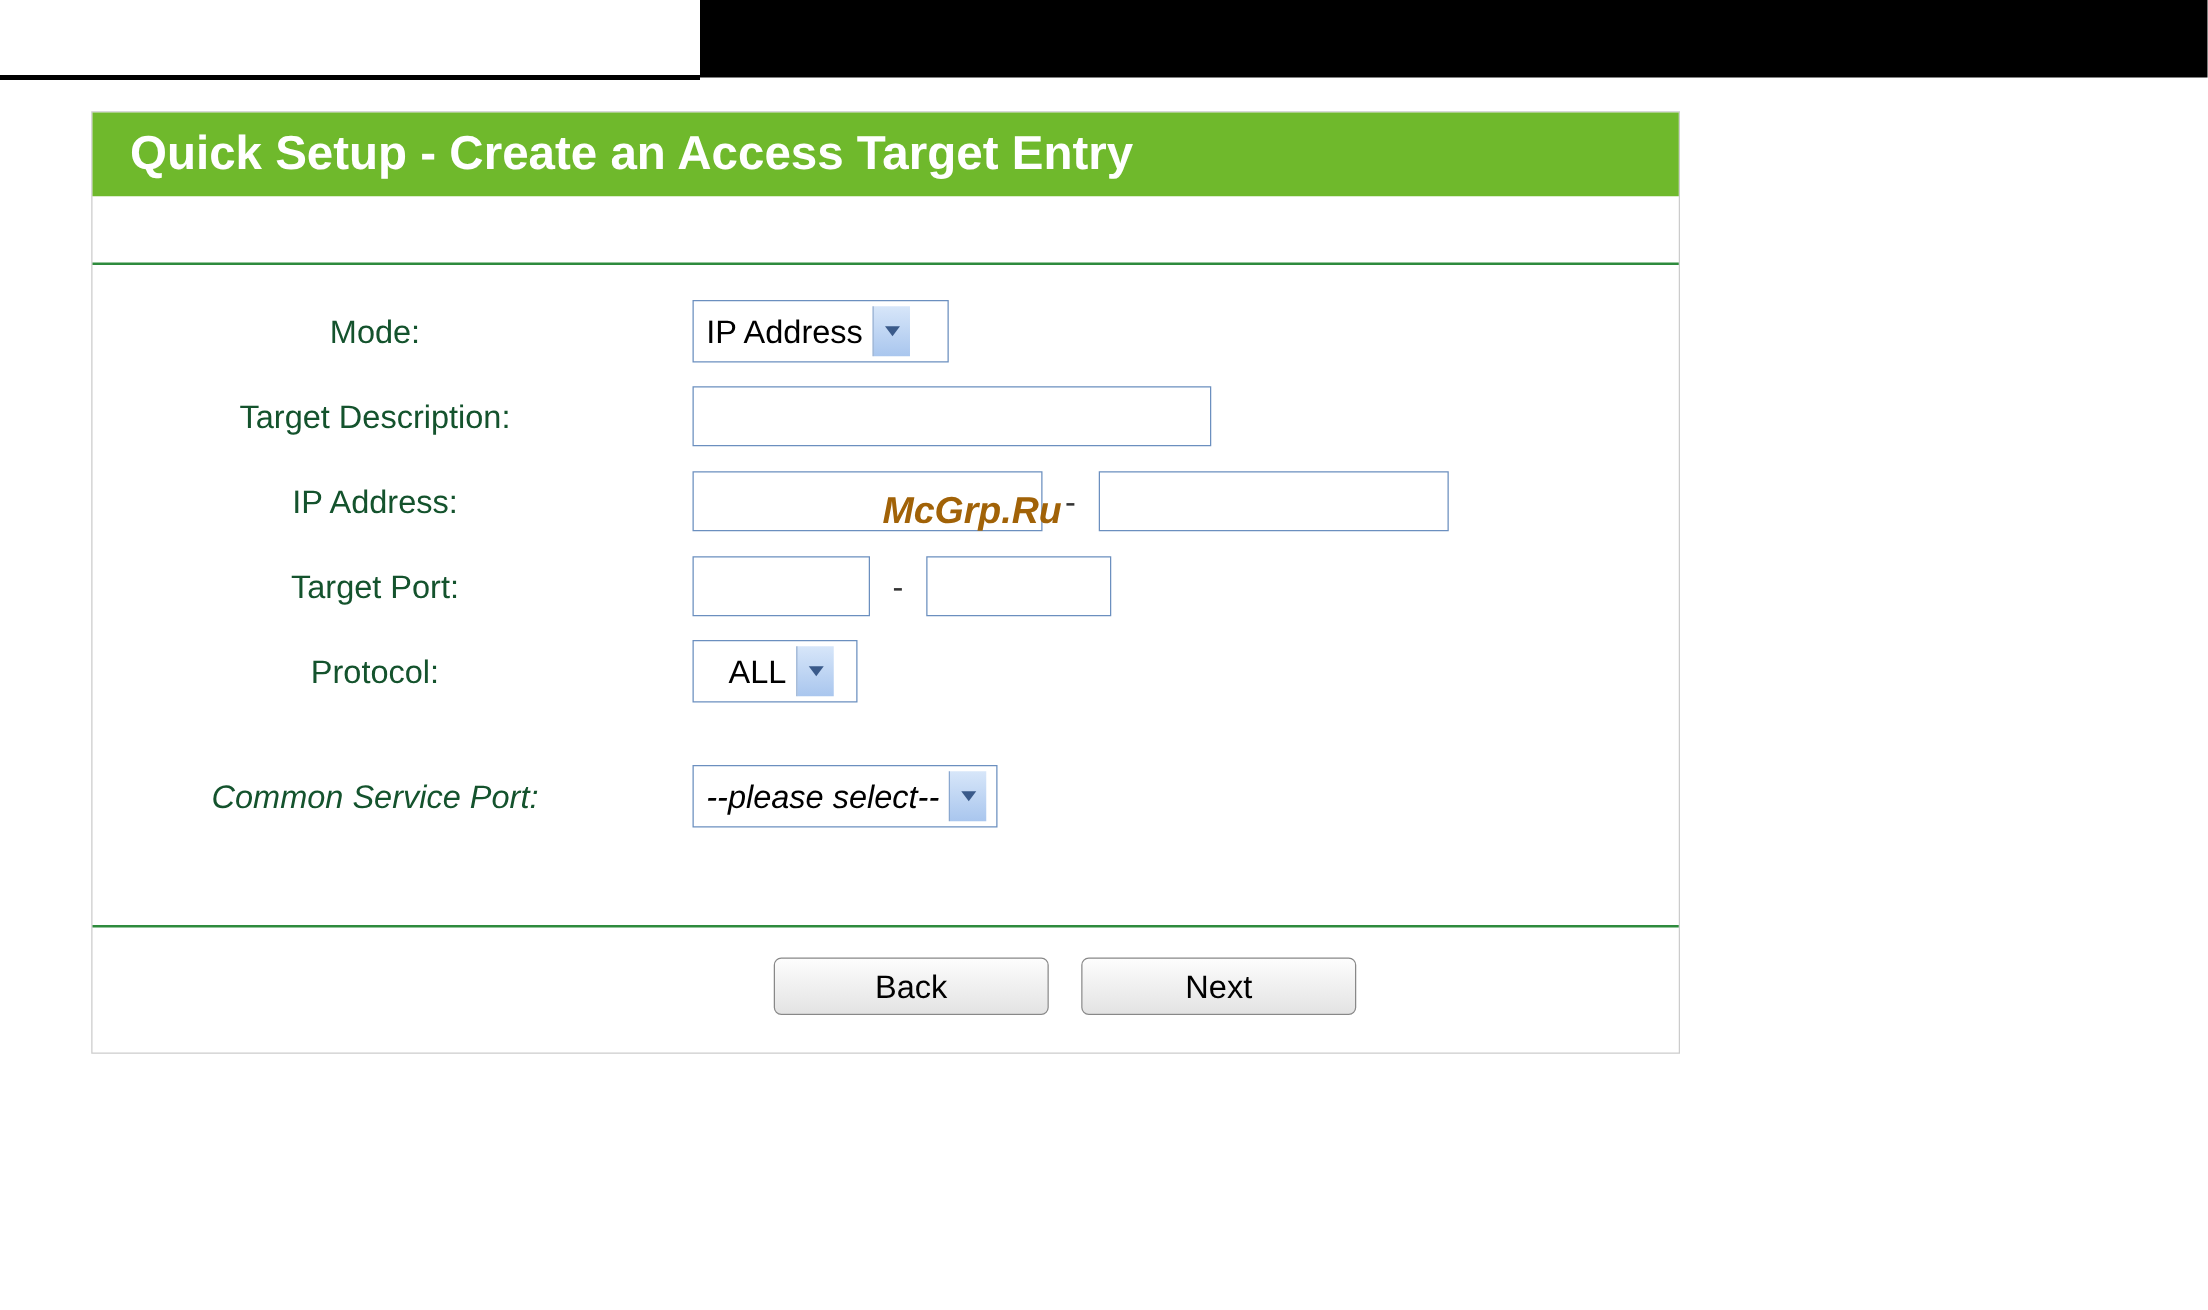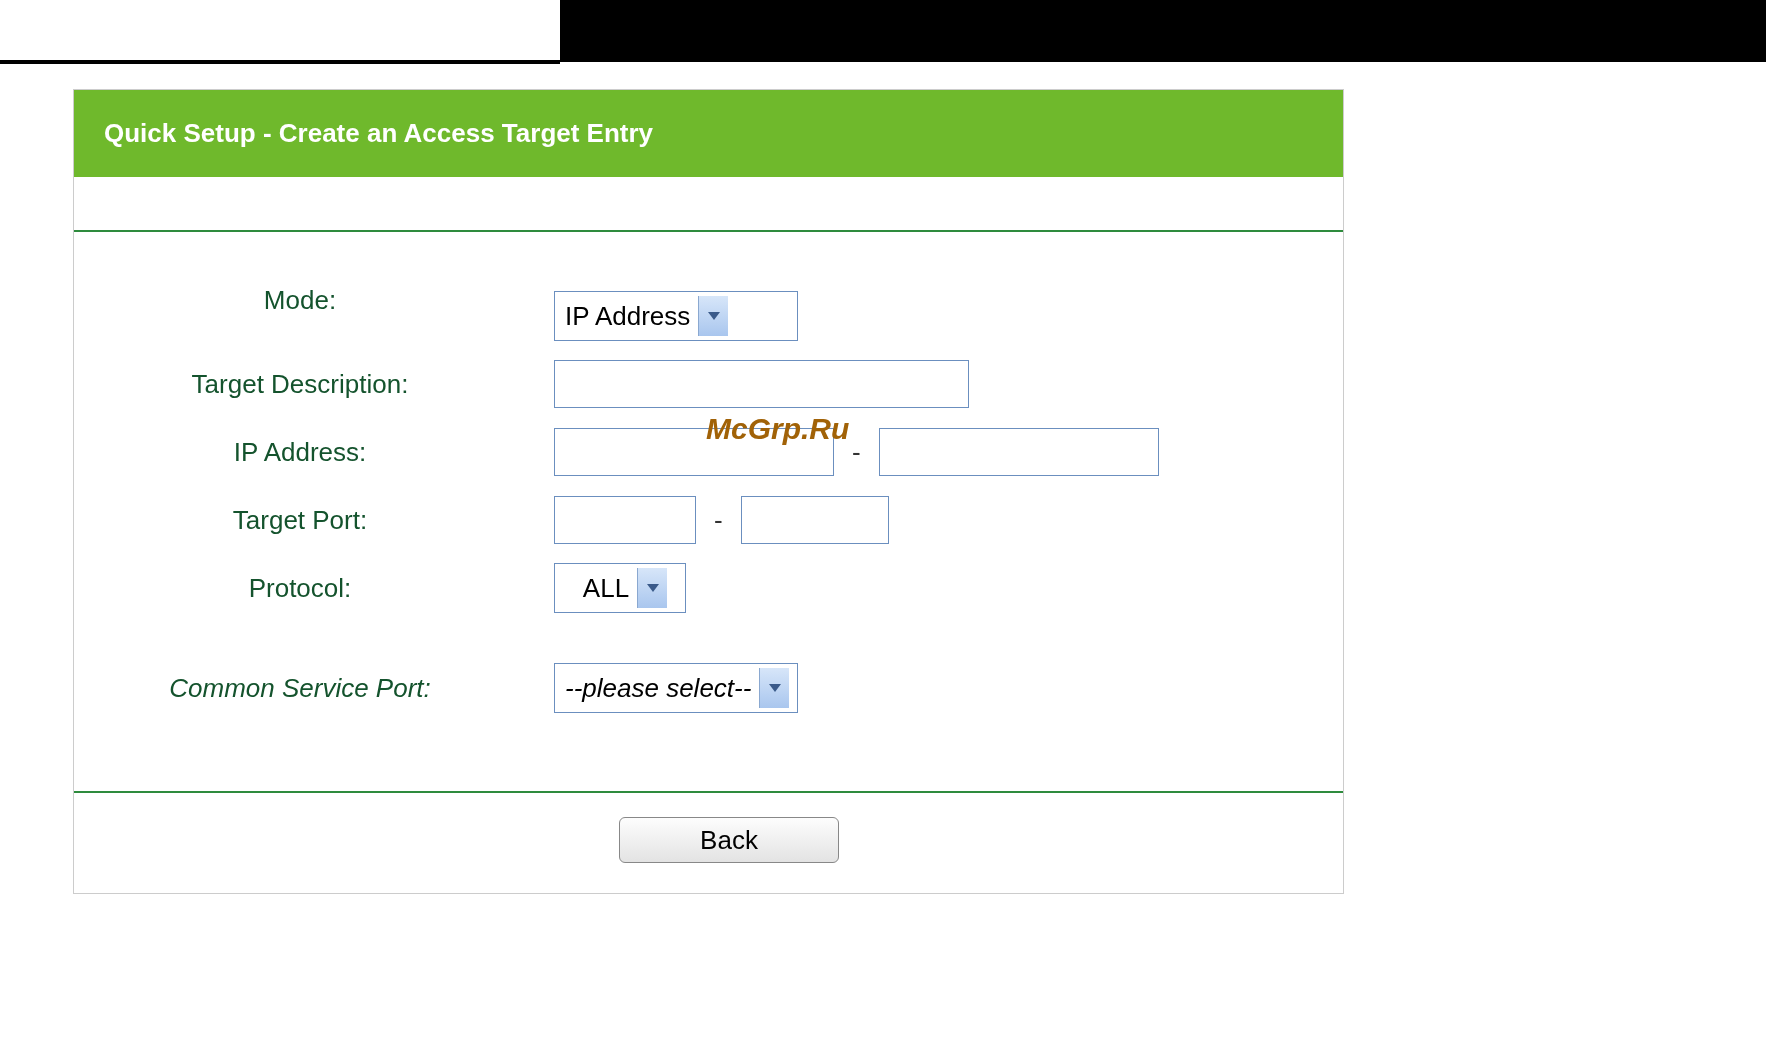--- a/index.html
+++ b/index.html
@@ -30,23 +30,23 @@
       position: absolute;
       top: 89px;
       left: 73px;
       width: 1271px;
       border: 1px solid #ccc;
       background: #fff;
     }
     .panel-header {
       background: #6fb92c;
       color: #fff;
-      font-size: 26px;
+      font-size: 38px;
       font-weight: bold;
-      padding: 28px 30px;
+      padding: 12px 30px;
     }
     .spacer-top {
       height: 55px;
       border-bottom: 2px solid #2e8b3d;
     }
     .form-body {
       padding: 28px 0 60px 0;
       position: relative;
     }
     .form-row {
@@ -146,21 +146,21 @@
 
   <div class="spacer-top"></div>
 
   <div class="form-body">
 
     <div class="watermark">McGrp.Ru</div>
 
     <div class="form-row">
       <div class="label-cell">Mode:</div>
       <div class="input-cell">
-        <div class="select-box" style="width:244px;margin-top:31px;">
+        <div class="select-box" style="width:205px;">
           <span>IP Address</span>
           <span class="select-arrow">
             <svg viewBox="0 0 14 10">
                 <polygon points="1,1 13,1 7,9" fill="#3a5a8a"></polygon>
               </svg>
           </span>
         </div>
       </div>
     </div>
 
@@ -214,15 +214,16 @@
               </svg>
           </span>
         </div>
       </div>
     </div>
 
   </div>
 
   <div class="footer">
     <button class="btn">Back</button>
+    <button class="btn">Next</button>
   </div>
 
 </div>
 
 </body></html>

